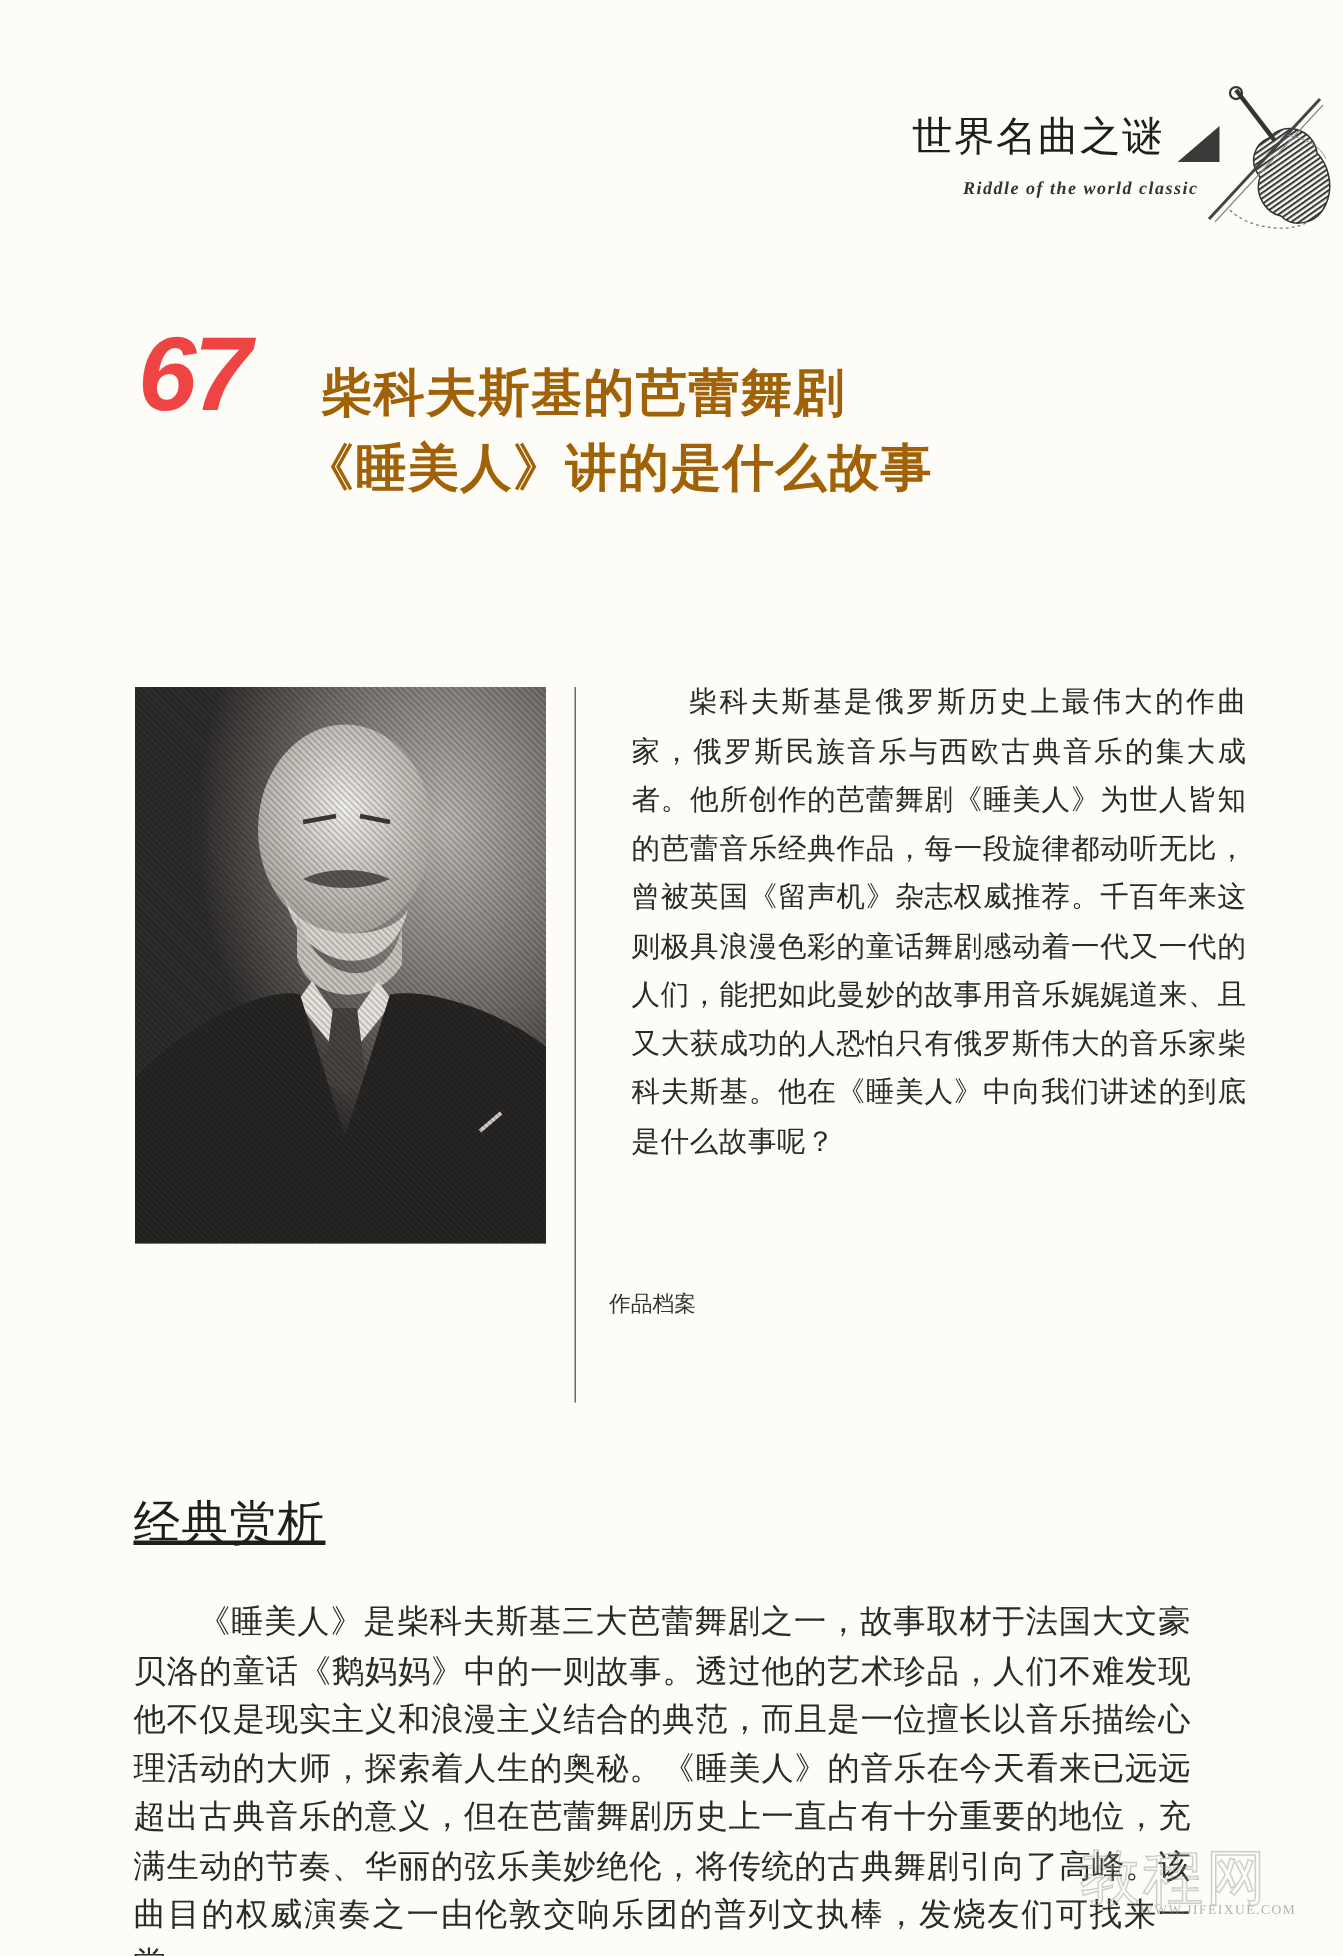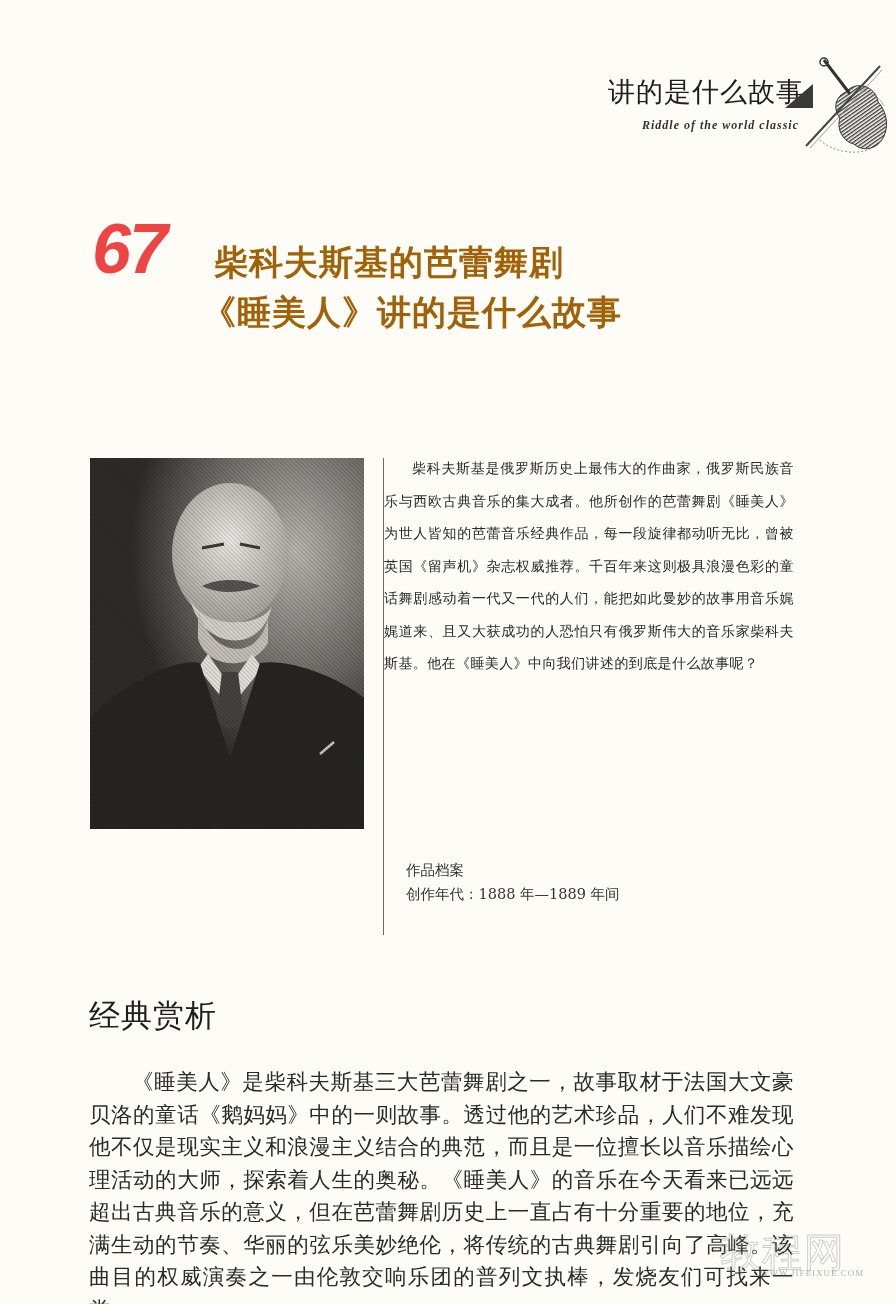--- a/index.html
+++ b/index.html
@@ -60,40 +60,40 @@
     }
 
     
     .divider {
       left: 383px; top: 458px; width: 1px; height: 477px;
       background: #6a6a6a;
     }
 
     
     .intro {
-      left: 384px; top: 452px; width: 410px;
-      font-size: 14px; line-height: 32.5px;
+      left: 421px; top: 452px; width: 410px;
+      font-size: 19px; line-height: 32.5px;
       color: #2a2a2a; letter-spacing: 0.4px;
       text-align: justify;
     }
     .intro p { margin: 0; text-indent: 2em; }
 
     
     .workfile {
       left: 406px; top: 858px;
       font-size: 14.5px; line-height: 24px; color: #333;
       white-space: nowrap;
     }
 
     
     .section-heading {
       left: 89px; top: 995px;
       font-family: "DejaVu Sans", "Liberation Sans", sans-serif;
       font-size: 31px; font-weight: normal; color: #1e1e1e;
-      letter-spacing: 1px; line-height: 40px;
+      letter-spacing: 1px; line-height: 40px; text-decoration: underline;
     }
 
     
     .analysis {
       left: 89px; top: 1066px; width: 705px;
       font-size: 21.5px; line-height: 32.5px;
       color: #2a2a2a; letter-spacing: 0.4px;
       text-align: justify;
     }
     .analysis p { margin: 0; text-indent: 2em; }
@@ -110,21 +110,21 @@
     .watermark-url {
       left: 760px; top: 1268px;
       font-family: Liberation Serif, serif;
       font-size: 9px; color: rgba(130,130,130,0.6);
       letter-spacing: 1px;
     }
   </style>
 </head>
 <body>
 
-<div class="abs header-title">讲的是什么故事</div>
+<div class="abs header-title">世界名曲之谜</div>
 <div class="abs header-triangle"></div>
 <div class="abs header-subtitle">Riddle of the world classic</div>
 <svg class="abs violin" viewBox="0 0 97 105">
   <defs>
     <pattern id="hatch" width="3" height="3" patternUnits="userSpaceOnUse" patternTransform="rotate(-35)">
       <rect width="3" height="1.4" fill="#3a3a3a"></rect>
     </pattern>
   </defs>
 
   <line x1="26" y1="8" x2="52" y2="42" stroke="#333" stroke-width="3"></line>
@@ -185,21 +185,20 @@
 </div>
 
 <div class="abs divider"></div>
 
 <div class="abs intro">
   <p>柴科夫斯基是俄罗斯历史上最伟大的作曲家，俄罗斯民族音乐与西欧古典音乐的集大成者。他所创作的芭蕾舞剧《睡美人》为世人皆知的芭蕾音乐经典作品，每一段旋律都动听无比，曾被英国《留声机》杂志权威推荐。千百年来这则极具浪漫色彩的童话舞剧感动着一代又一代的人们，能把如此曼妙的故事用音乐娓娓道来、且又大获成功的人恐怕只有俄罗斯伟大的音乐家柴科夫斯基。他在《睡美人》中向我们讲述的到底是什么故事呢？</p>
 </div>
 
 <div class="abs workfile">
   <div>作品档案</div>
-  <div><span>创作年代：</span><span>1888 年—1889 年间</span></div>
 </div>
 
 <div class="abs section-heading">经典赏析</div>
 <div class="abs analysis">
   <p>《睡美人》是柴科夫斯基三大芭蕾舞剧之一，故事取材于法国大文豪贝洛的童话《鹅妈妈》中的一则故事。透过他的艺术珍品，人们不难发现他不仅是现实主义和浪漫主义结合的典范，而且是一位擅长以音乐描绘心理活动的大师，探索着人生的奥秘。《睡美人》的音乐在今天看来已远远超出古典音乐的意义，但在芭蕾舞剧历史上一直占有十分重要的地位，充满生动的节奏、华丽的弦乐美妙绝伦，将传统的古典舞剧引向了高峰。该曲目的权威演奏之一由伦敦交响乐团的普列文执棒，发烧友们可找来一赏。</p>
 </div>
 
 <div class="abs watermark">教程网</div>
 <div class="abs watermark-url">WWW.JIFEIXUE.COM</div>
 

